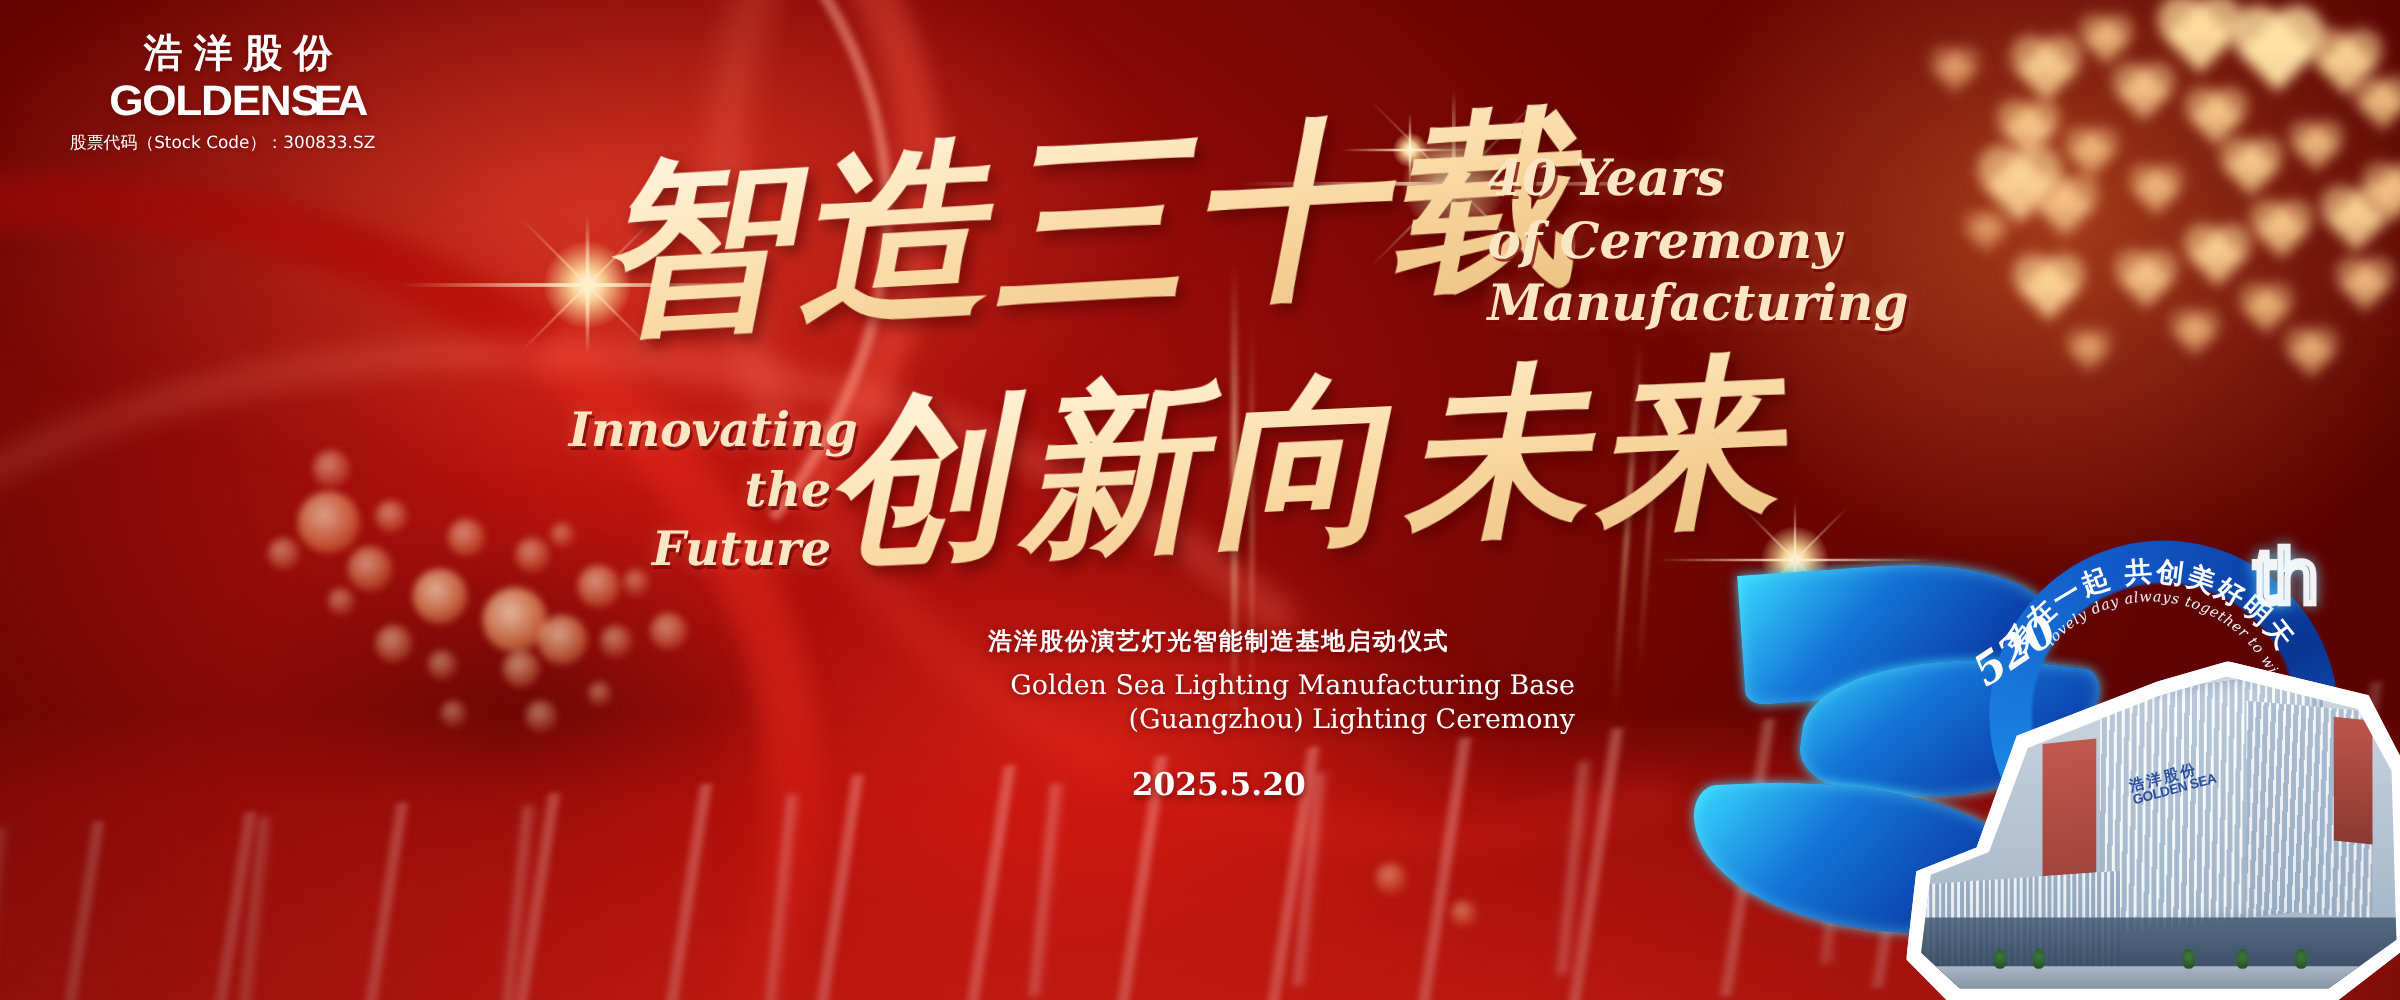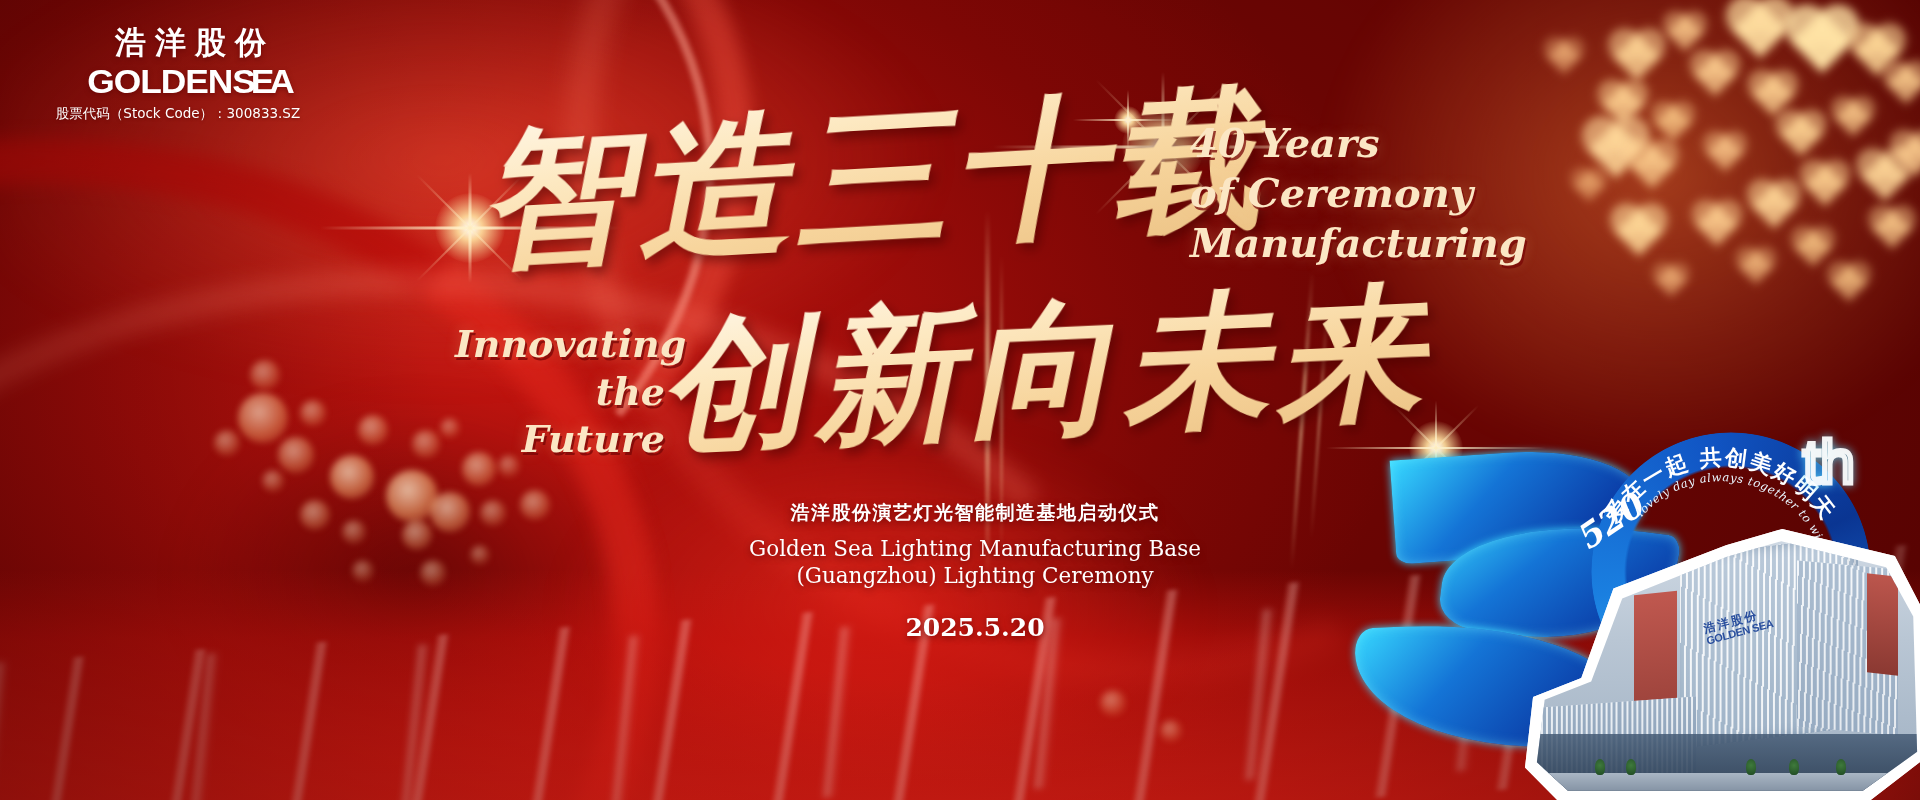--- a/index.html
+++ b/index.html
@@ -200,20 +200,21 @@
   }
   .sub-cn{
     color:#ffffff; font-size:19px; font-weight:bold; letter-spacing:1.5px;
     font-family:"DejaVu Sans","Liberation Sans",sans-serif;
     text-shadow:0 2px 7px rgba(90,0,0,.75);
   }
   .sub-en{
     color:#ffffff; font-size:21.5px; margin-top:9px; line-height:1.26;
     font-family:"DejaVu Serif","Liberation Serif",serif;
     text-shadow:0 2px 6px rgba(90,0,0,.7);
+    text-align:right;
   }
   .sub-date{
     color:#ffffff; font-size:25px; font-weight:bold; margin-top:24px;
     font-family:"DejaVu Serif","Liberation Serif",serif;
     text-shadow:0 2px 6px rgba(90,0,0,.7);
   }
 
   
   #graphic{ position:absolute; left:1355px; top:440px; width:565px; height:360px; }
 

